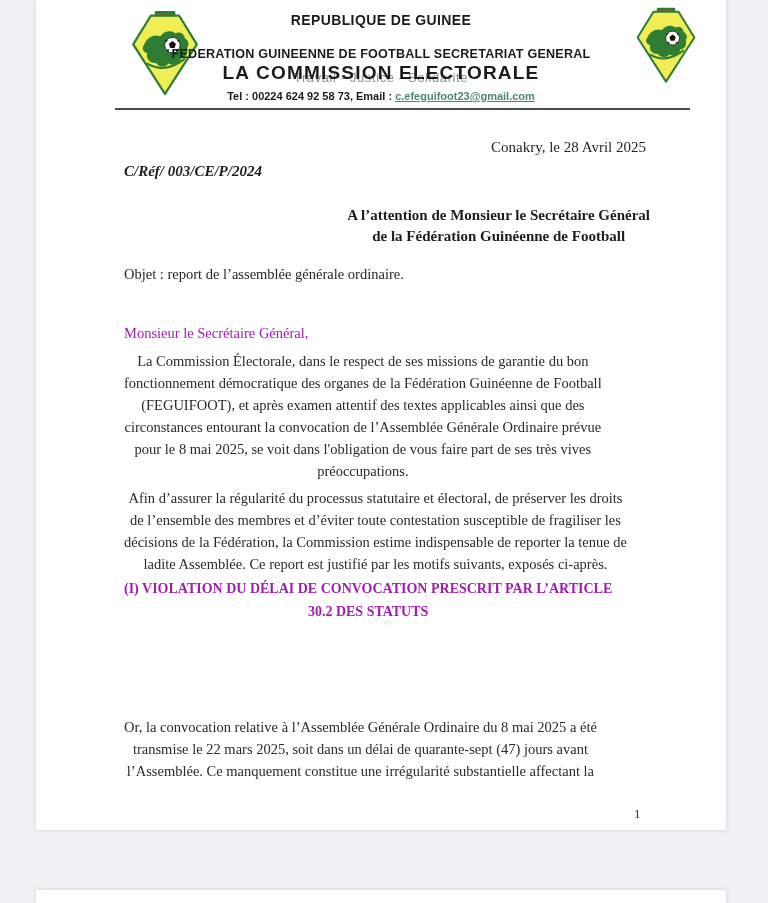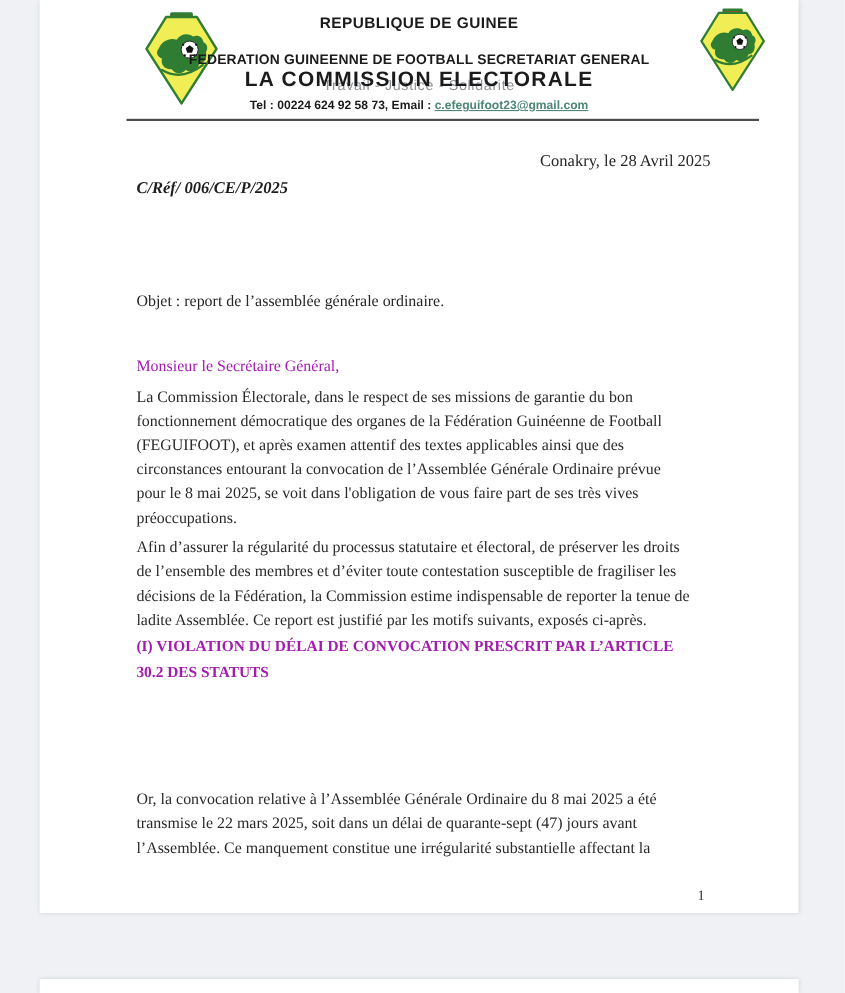--- a/index.html
+++ b/index.html
@@ -31,21 +31,21 @@
   .lh-rule { position:absolute; top:108px; left:79px; width:575px; height:2px; background:#4c4c4c; }
 
   
   .dateline   { position:absolute; top:139px; right:80px; font-size:15px; color:#262626; }
   .reference  { position:absolute; top:163px; left:88px; font-size:15px; font-weight:bold; font-style:italic; color:#1d1d1d; }
   .attention  { position:absolute; top:205px; right:76px; text-align:center; font-size:15px; font-weight:bold; line-height:21px; color:#1d1d1d; }
   .subject    { position:absolute; top:266px; left:88px; font-size:14.5px; color:#262626; }
   .salutation { position:absolute; top:325px; left:88px; font-size:14.5px; color:#a21caf; }
   .para {
     position:absolute; left:88px; white-space:pre;
-    font-size:14.5px; line-height:22px; color:#2a2a2a;
+    font-size:14.5px; line-height:22px; color:#2a2a2a;text-align:center;
   }
   .p1 { top:350px; }
   .p2 { top:487px; }
   .h1 { top:577px; font-weight:bold; font-size:14px; line-height:23px; color:#a21caf; }
   .p3 { top:626px; }
   .p4 { top:716px; }
   .pagenum { position:absolute; top:806px; left:598px; font-size:13px; color:#333; }
 </style>
 </head>
 <body>
@@ -86,22 +86,26 @@
 
       <div class="lh-line lh-republic">REPUBLIQUE DE GUINEE</div>
       <div class="lh-line lh-motto">Travail - Justice - Solidarite</div>
       <div class="lh-line lh-federation">FEDERATION GUINEENNE DE FOOTBALL SECRETARIAT GENERAL</div>
       <div class="lh-line lh-commission">LA COMMISSION ELECTORALE</div>
       <div class="lh-line lh-contact"><span>Tel : 00224 624 92 58 73, Email : </span><a class="email">c.efeguifoot23@gmail.com</a></div>
       <div class="lh-rule"></div>
     </div>
 
     <div class="dateline">Conakry, le 28 Avril 2025</div>
-    <div class="reference">C/Réf/ 006/CE/P/2025</div>
+    <div class="reference">C/Réf/ 003/CE/P/2024</div>
 
+    <div class="attention">
+      <div>A l’attention de Monsieur le Secrétaire Général</div>
+      <div>de la Fédération Guinéenne de Football</div>
+    </div>
 
     <div class="subject">Objet : report de l’assemblée générale ordinaire.</div>
     <div class="salutation">Monsieur le Secrétaire Général,</div>
 
     <div class="para p1">La Commission Électorale, dans le respect de ses missions de garantie du bon
 fonctionnement démocratique des organes de la Fédération Guinéenne de Football
 (FEGUIFOOT), et après examen attentif des textes applicables ainsi que des
 circonstances entourant la convocation de l’Assemblée Générale Ordinaire prévue
 pour le 8 mai 2025, se voit dans l'obligation de vous faire part de ses très vives
 préoccupations.</div>

